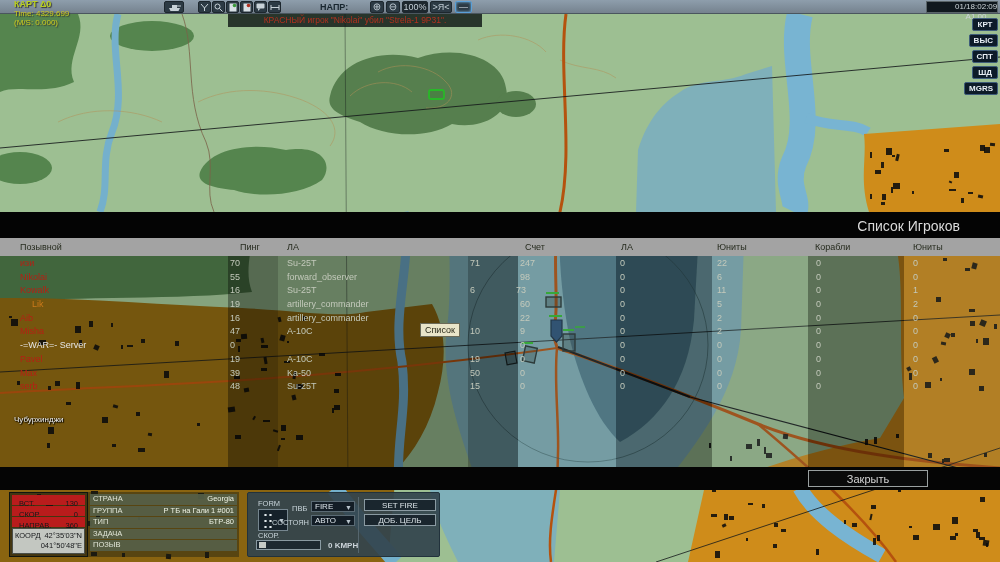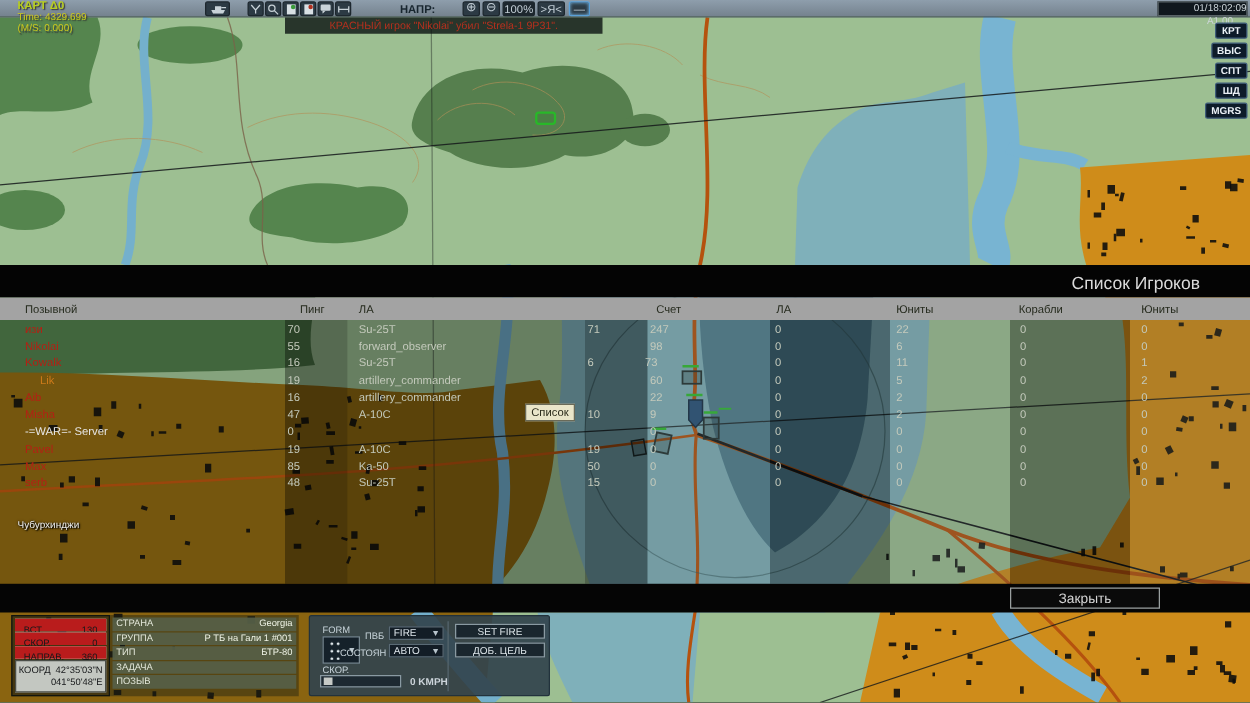--- a/index.html
+++ b/index.html
@@ -522,21 +522,21 @@
         <span style="left: 287px;">A-10C</span>
         <span style="left: 470px;">19</span>
         <span style="left: 520px;">0</span>
         <span style="left: 620px;">0</span>
         <span style="left: 717px;">0</span>
         <span style="left: 816px;">0</span>
         <span style="left: 913px;">0</span>
       </div>
       <div class="plrow">
         <span style="left: 20px; color: rgb(180, 32, 20);">Max</span>
-        <span style="left: 230px;">85</span>
+        <span style="left: 230px;">39</span>
         <span style="left: 287px;">Ka-50</span>
         <span style="left: 470px;">50</span>
         <span style="left: 520px;">0</span>
         <span style="left: 620px;">0</span>
         <span style="left: 717px;">0</span>
         <span style="left: 816px;">0</span>
         <span style="left: 913px;">0</span>
       </div>
       <div class="plrow">
         <span style="left: 20px; color: rgb(180, 32, 20);">serb</span>

